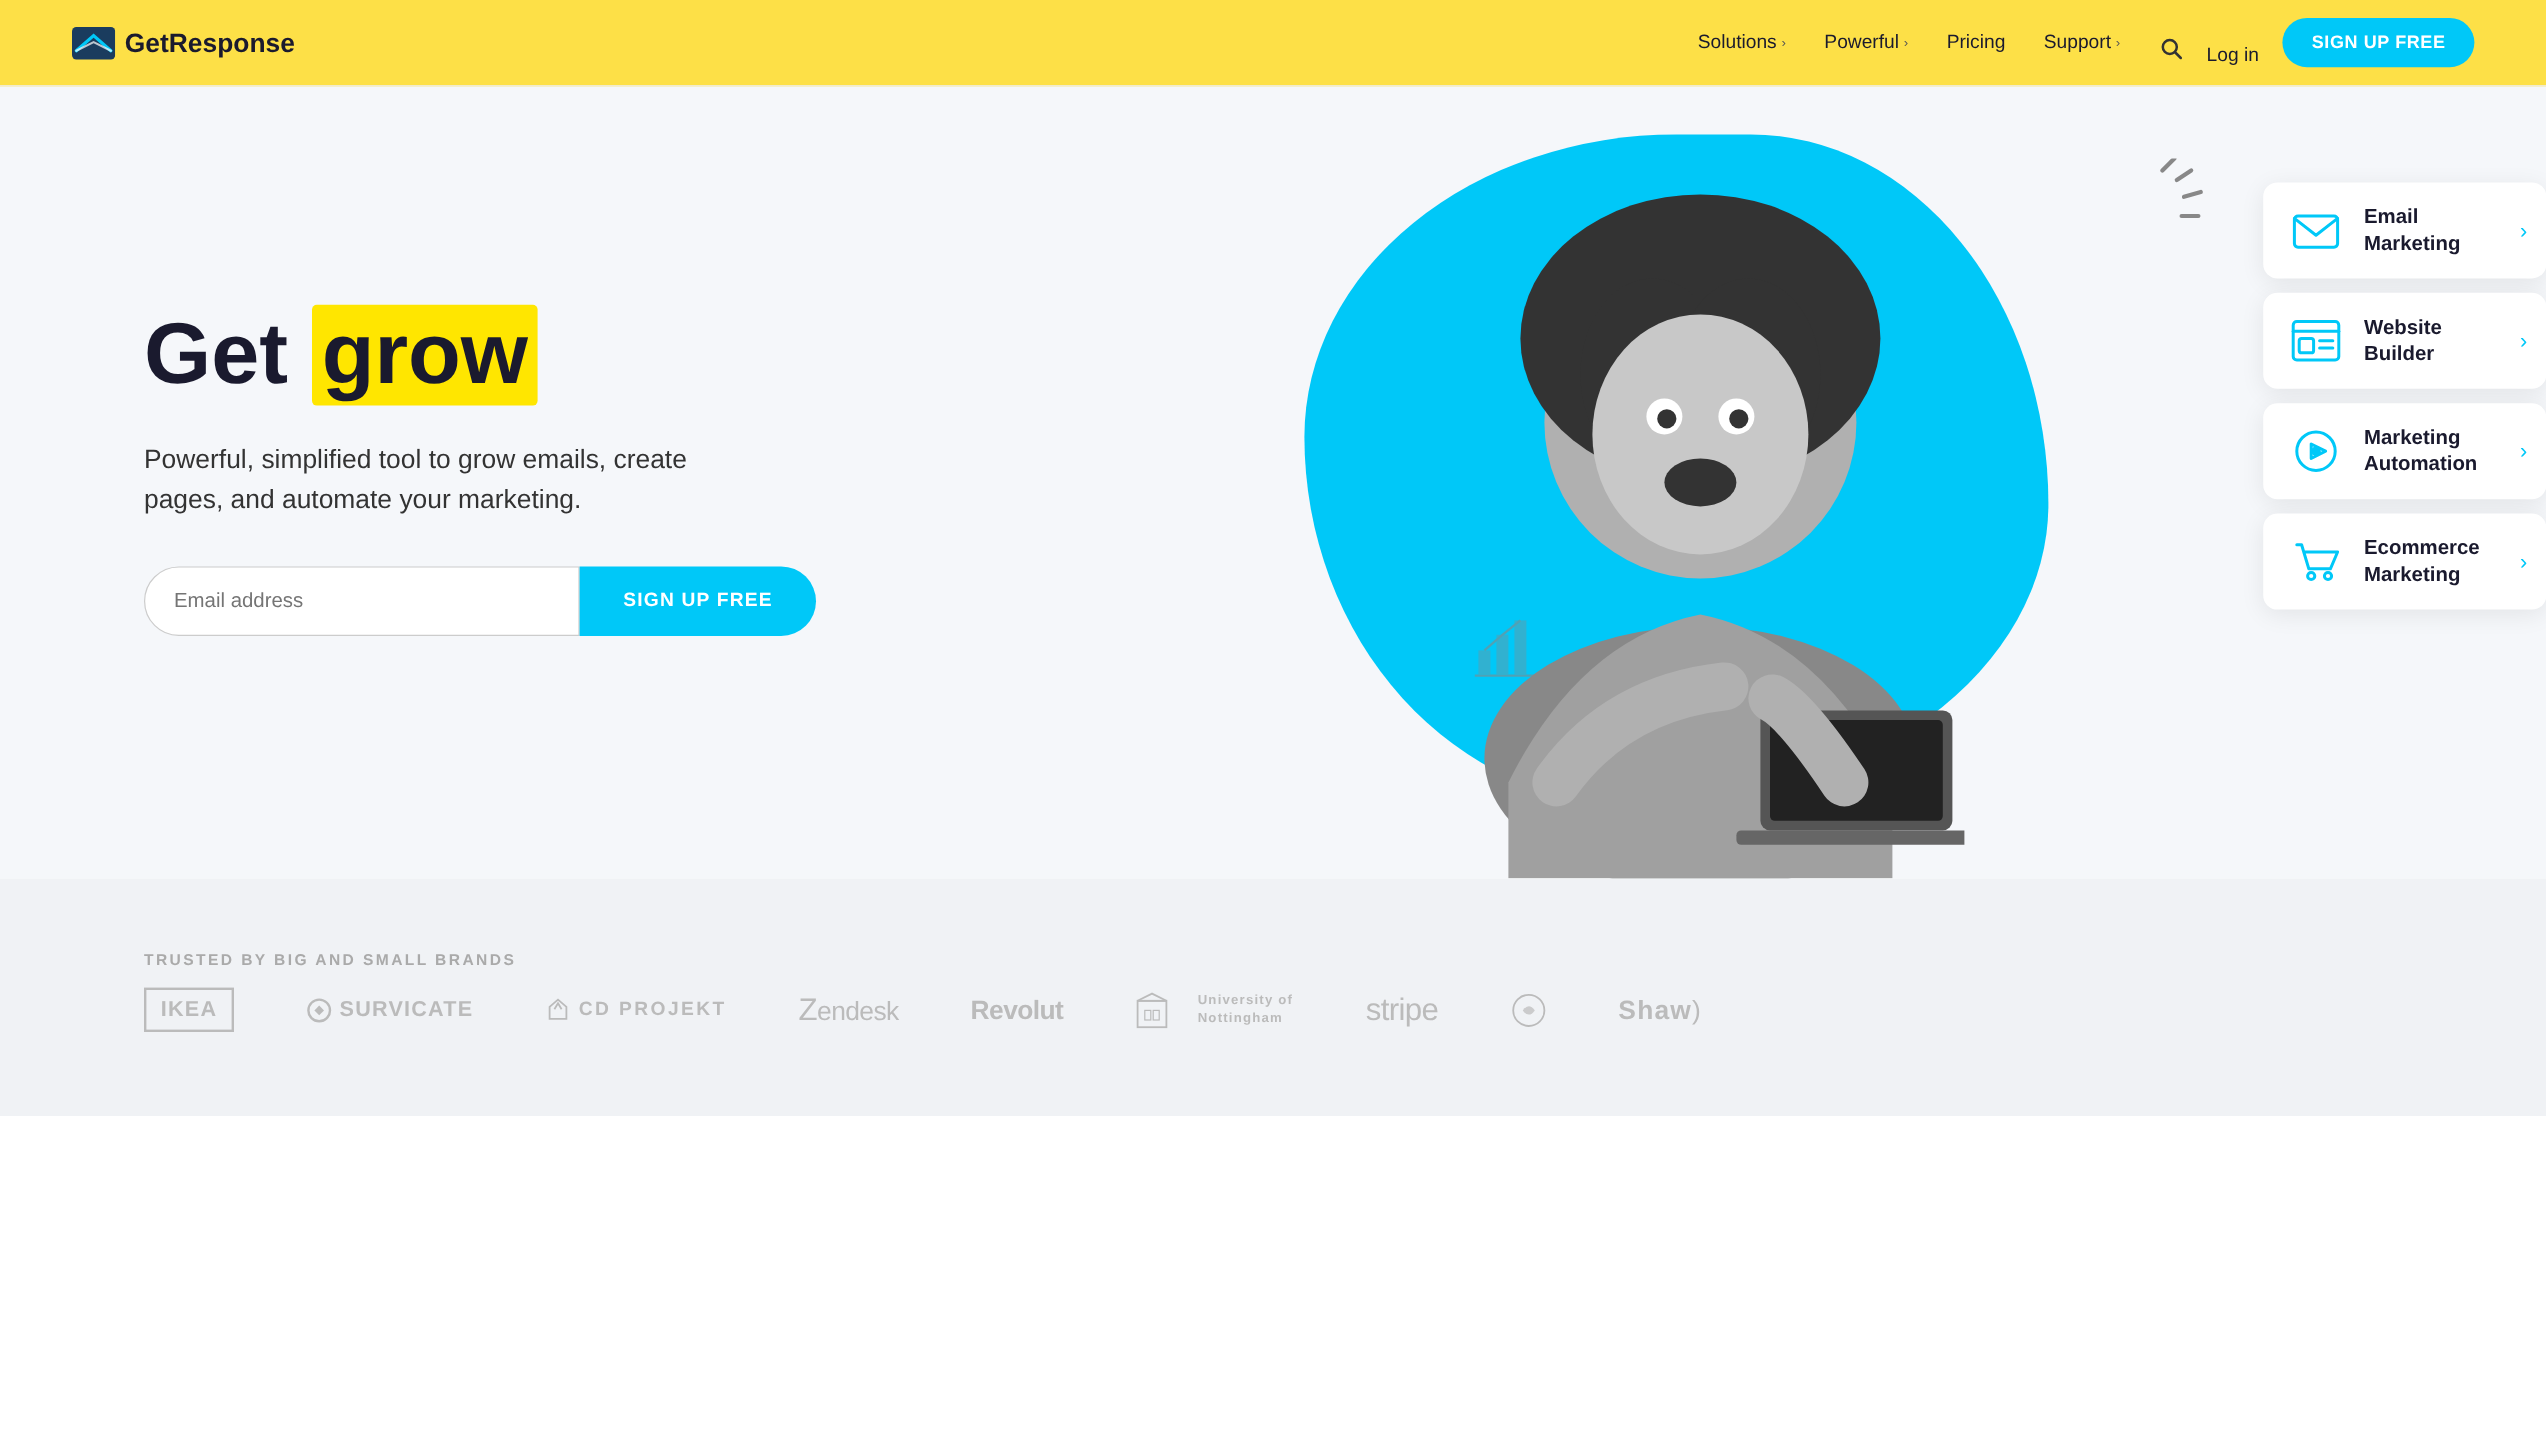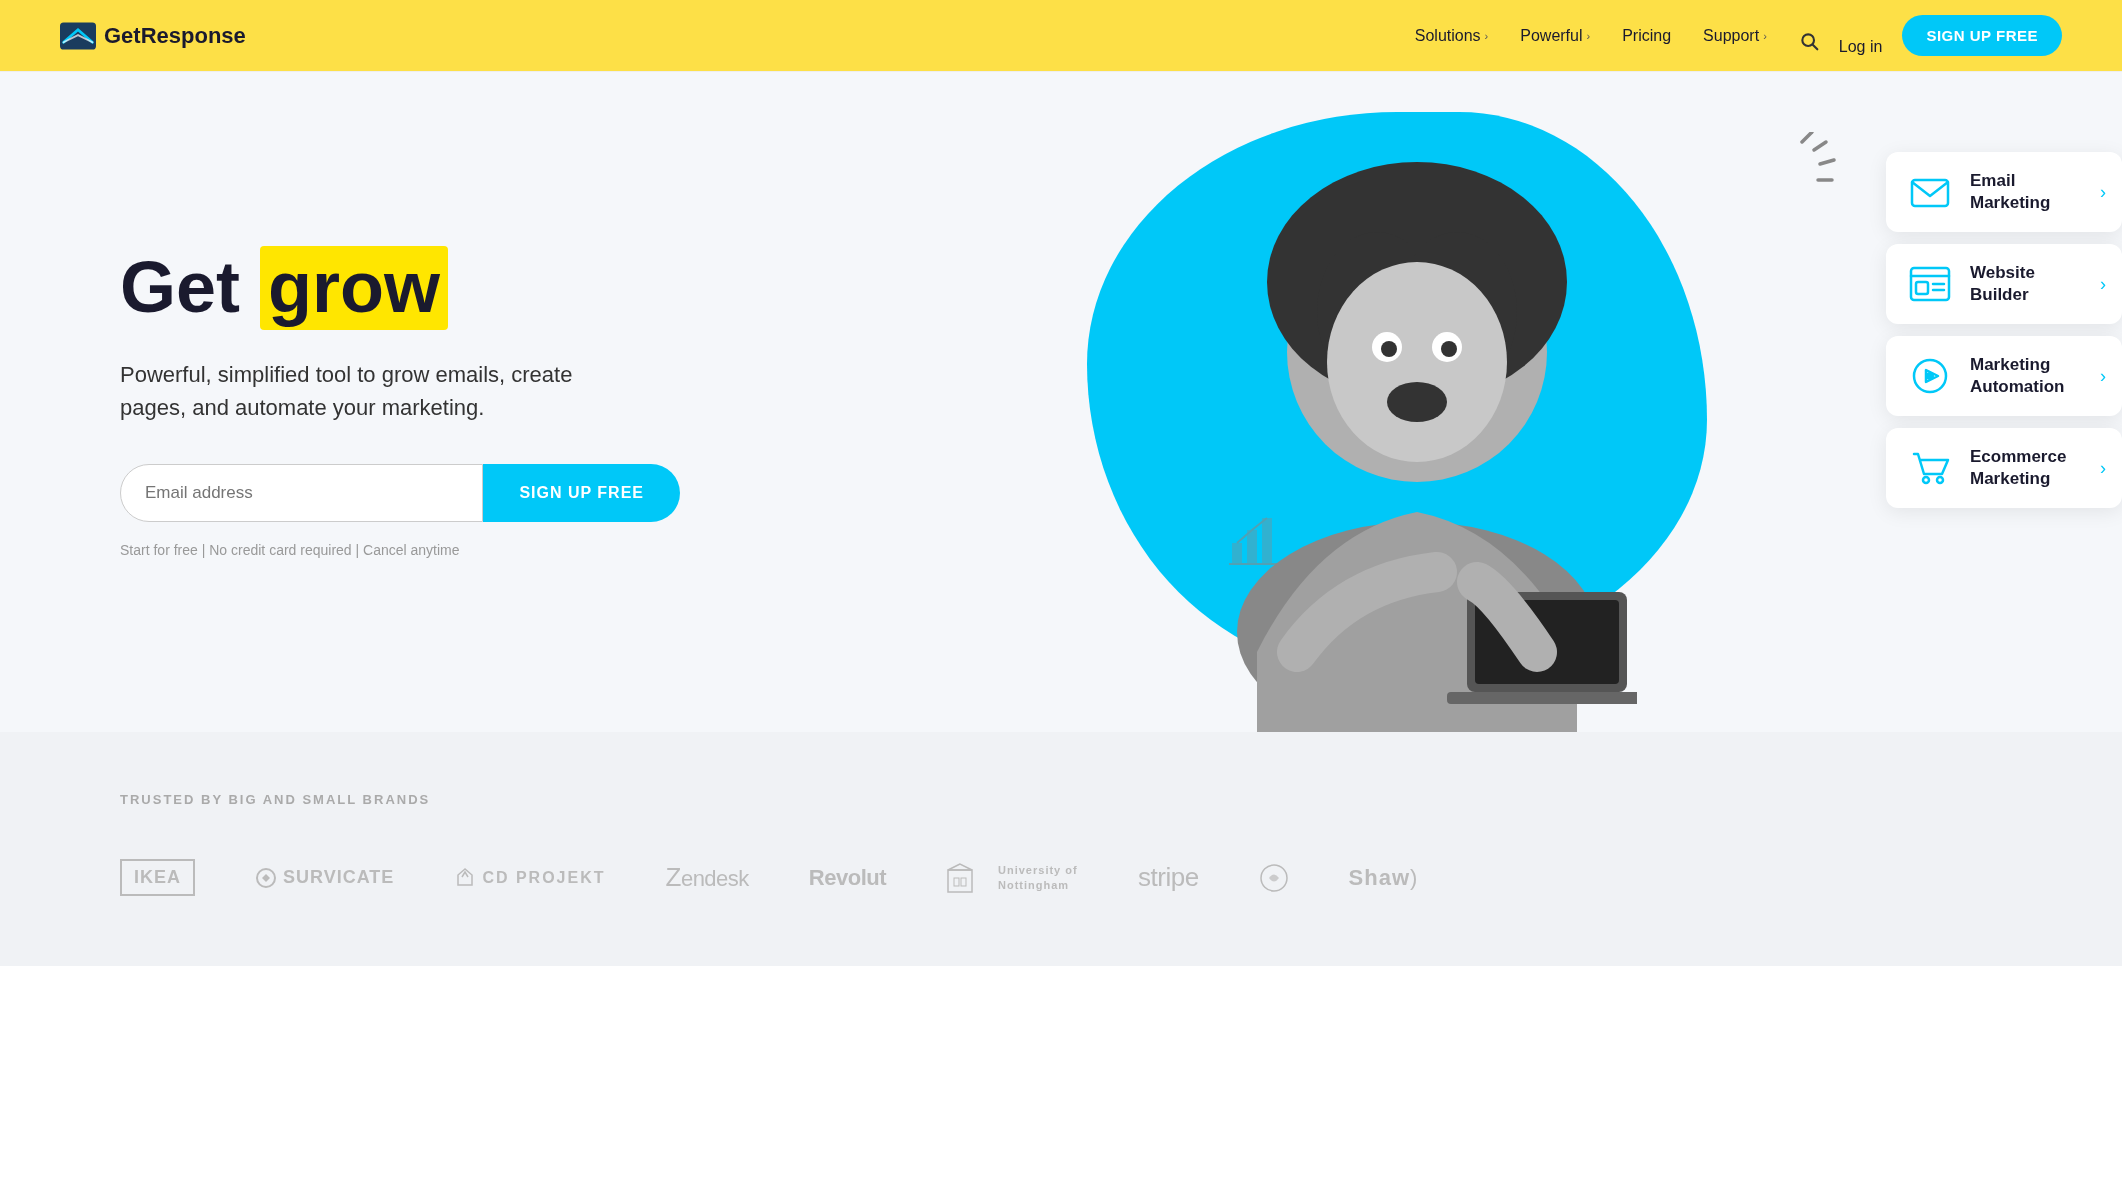--- a/index.html
+++ b/index.html
@@ -229,21 +229,21 @@
     .trusted-section {
       background: #f0f2f5;
       padding: 60px 120px 70px;
     }
     .trusted-label {
       font-size: 13px;
       font-weight: 700;
       color: #aaa;
       letter-spacing: 2px;
       text-transform: uppercase;
-      margin-bottom: 52px;
+      margin-bottom: 16px;
     }
     .trusted-logos {
       display: flex;
       align-items: center;
       gap: 60px;
       flex-wrap: wrap;
     }
     .brand-logo {
       font-size: 20px;
       font-weight: 700;
@@ -321,21 +321,20 @@
   <div class="hero-left">
     <h1 class="hero-title">
       <span>Get</span>
       <span class="hero-title-highlight">grow</span>
     </h1>
     <p class="hero-subtitle">Powerful, simplified tool to grow emails, create pages, and automate your marketing.</p>
     <div class="hero-form">
       <input class="hero-input" type="email" placeholder="Email address" style="">
       <button class="btn-signup-hero">SIGN UP FREE</button>
     </div>
-    <p class="hero-disclaimer">Start for free | No credit card required | Cancel anytime</p>
   </div>
 
   <div class="hero-right">
 
     <div class="hero-blob"></div>
 
     <div class="deco-bars">
       <svg width="80" height="80" viewBox="0 0 80 80">
         <line x1="40" y1="10" x2="50" y2="0" stroke="#888" stroke-width="3.5" stroke-linecap="round"></line>
         <line x1="52" y1="18" x2="64" y2="10" stroke="#888" stroke-width="3.5" stroke-linecap="round"></line>

